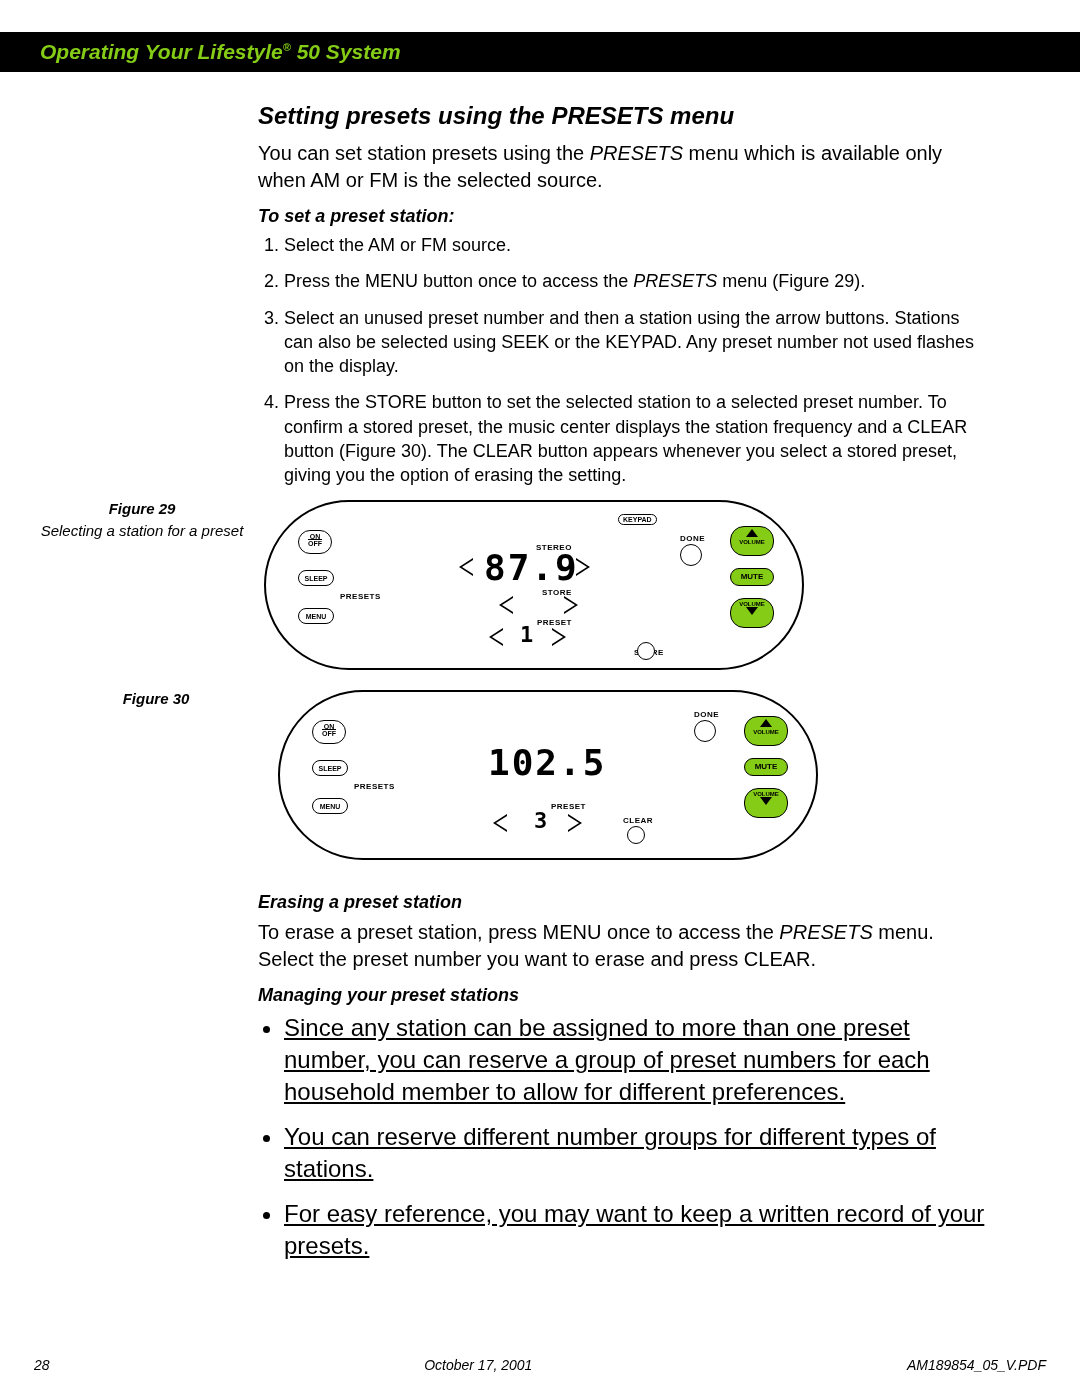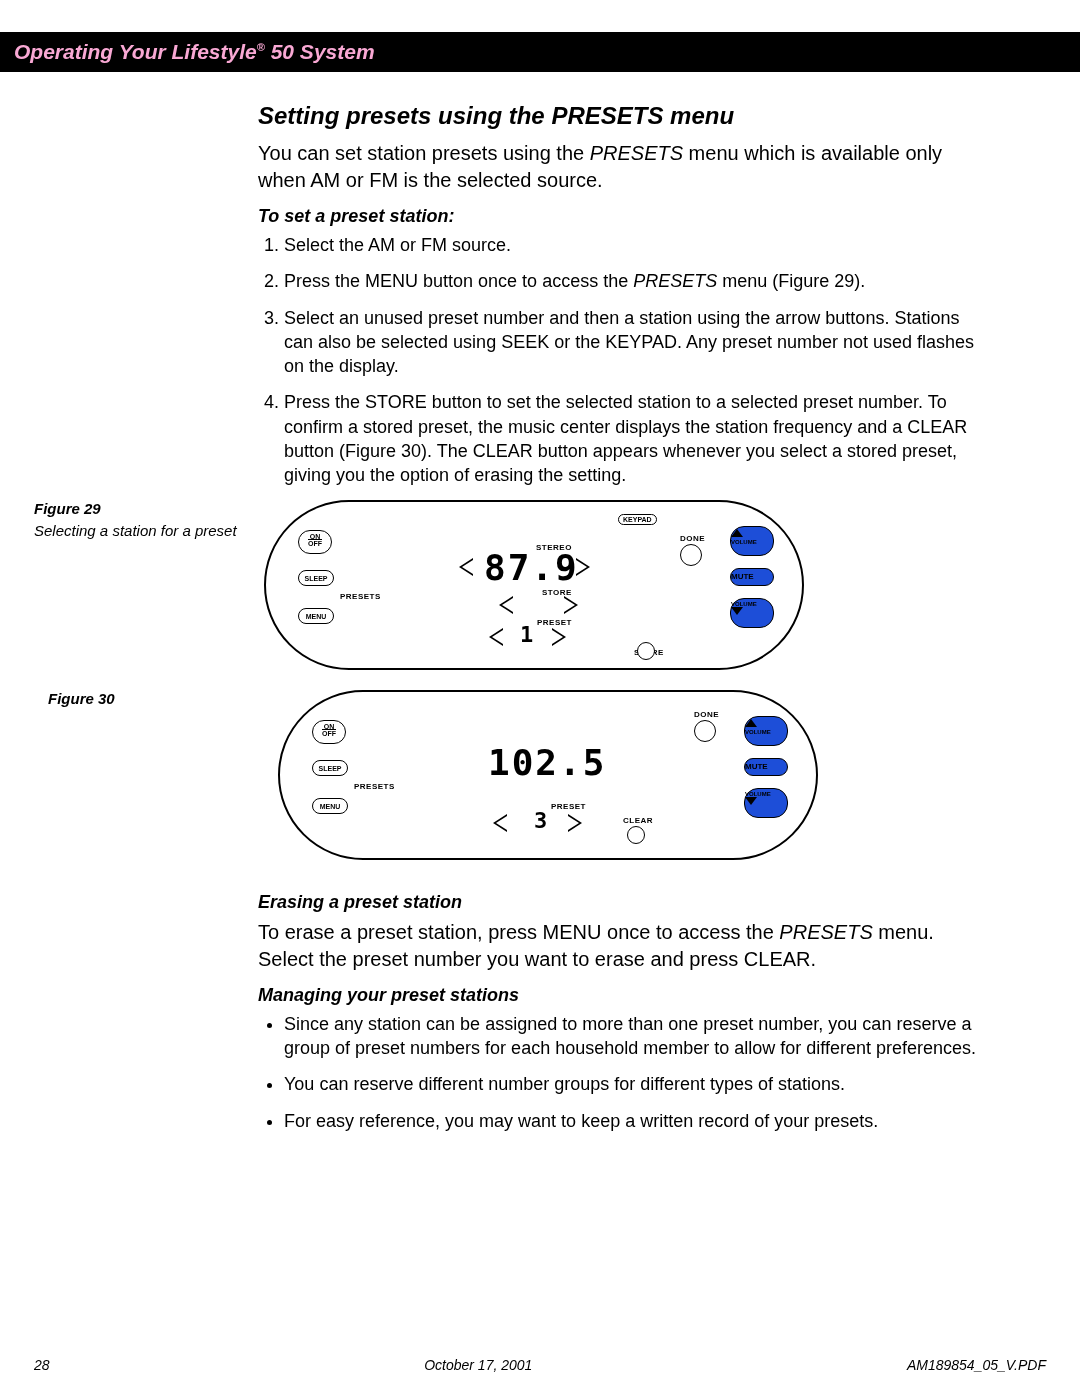--- a/index.html
+++ b/index.html
@@ -6,25 +6,25 @@
   body {
     width: 1080px;
     height: 1397px;
     background: #fff;
     font-family: Arial, Helvetica, sans-serif;
     color: #000;
     position: relative;
   }
   .black-bar {
     background: #000;
-    color: #f9a8d4;
+    color: #84cc16;
     font-style: italic;
     font-weight: bold;
     font-size: 21px;
-    padding: 8px 0 8px 14px;
+    padding: 8px 0 8px 40px;
     margin-top: 32px;
   }
   .black-bar sup { font-size: 11px; font-style: italic; vertical-align: super; }
   .content-wrap {
     display: flex;
     padding: 0 28px;
     margin-top: 30px;
   }
   .left-col {
     width: 230px;
@@ -56,42 +56,43 @@
   ol.steps {
     list-style: decimal;
     padding-left: 26px;
     font-size: 18px;
     line-height: 1.35;
   }
   ol.steps li { margin-bottom: 12px; }
   ul.bullets {
     list-style: disc;
     padding-left: 26px;
-    font-size: 18px;
+    font-size: 24px;
     line-height: 1.35;
+    text-decoration: underline;
   }
   ul.bullets li { margin-bottom: 12px; }
   .fig-label-block { margin-top: 0; }
   .fig-num {
     font-size: 15px;
     font-style: italic;
     font-weight: bold;
     margin-bottom: 4px;
   }
   .fig-caption {
     font-size: 15px;
     font-style: italic;
     line-height: 1.3;
   }
   .panel-row {
     display: flex;
     align-items: flex-start;
     margin-bottom: 20px;
   }
-  .panel-row .left-col { padding-top: 0; }
+  .panel-row .left-col { padding-top: 0; text-align: center; }
   
   .remote-panel {
     width: 540px;
     height: 170px;
     position: relative;
   }
   .remote-frame {
     position: absolute;
     inset: 0;
     border: 2px solid #000;
@@ -120,21 +121,22 @@
     position: absolute;
     font-weight: bold;
     letter-spacing: 0.5px;
   }
   .rp-btn {
     position: absolute;
     border: 1px solid #000;
     border-radius: 14px;
     font-size: 8px;
     font-weight: bold;
-    background: #1d4ed8;
+    text-align: center;
+    background: #84cc16;
   }
   .rp-pill {
     position: absolute;
     border: 1px solid #000;
     border-radius: 12px;
     font-size: 7px;
     font-weight: bold;
     text-align: center;
     line-height: 1.1;
     background: #fff;

